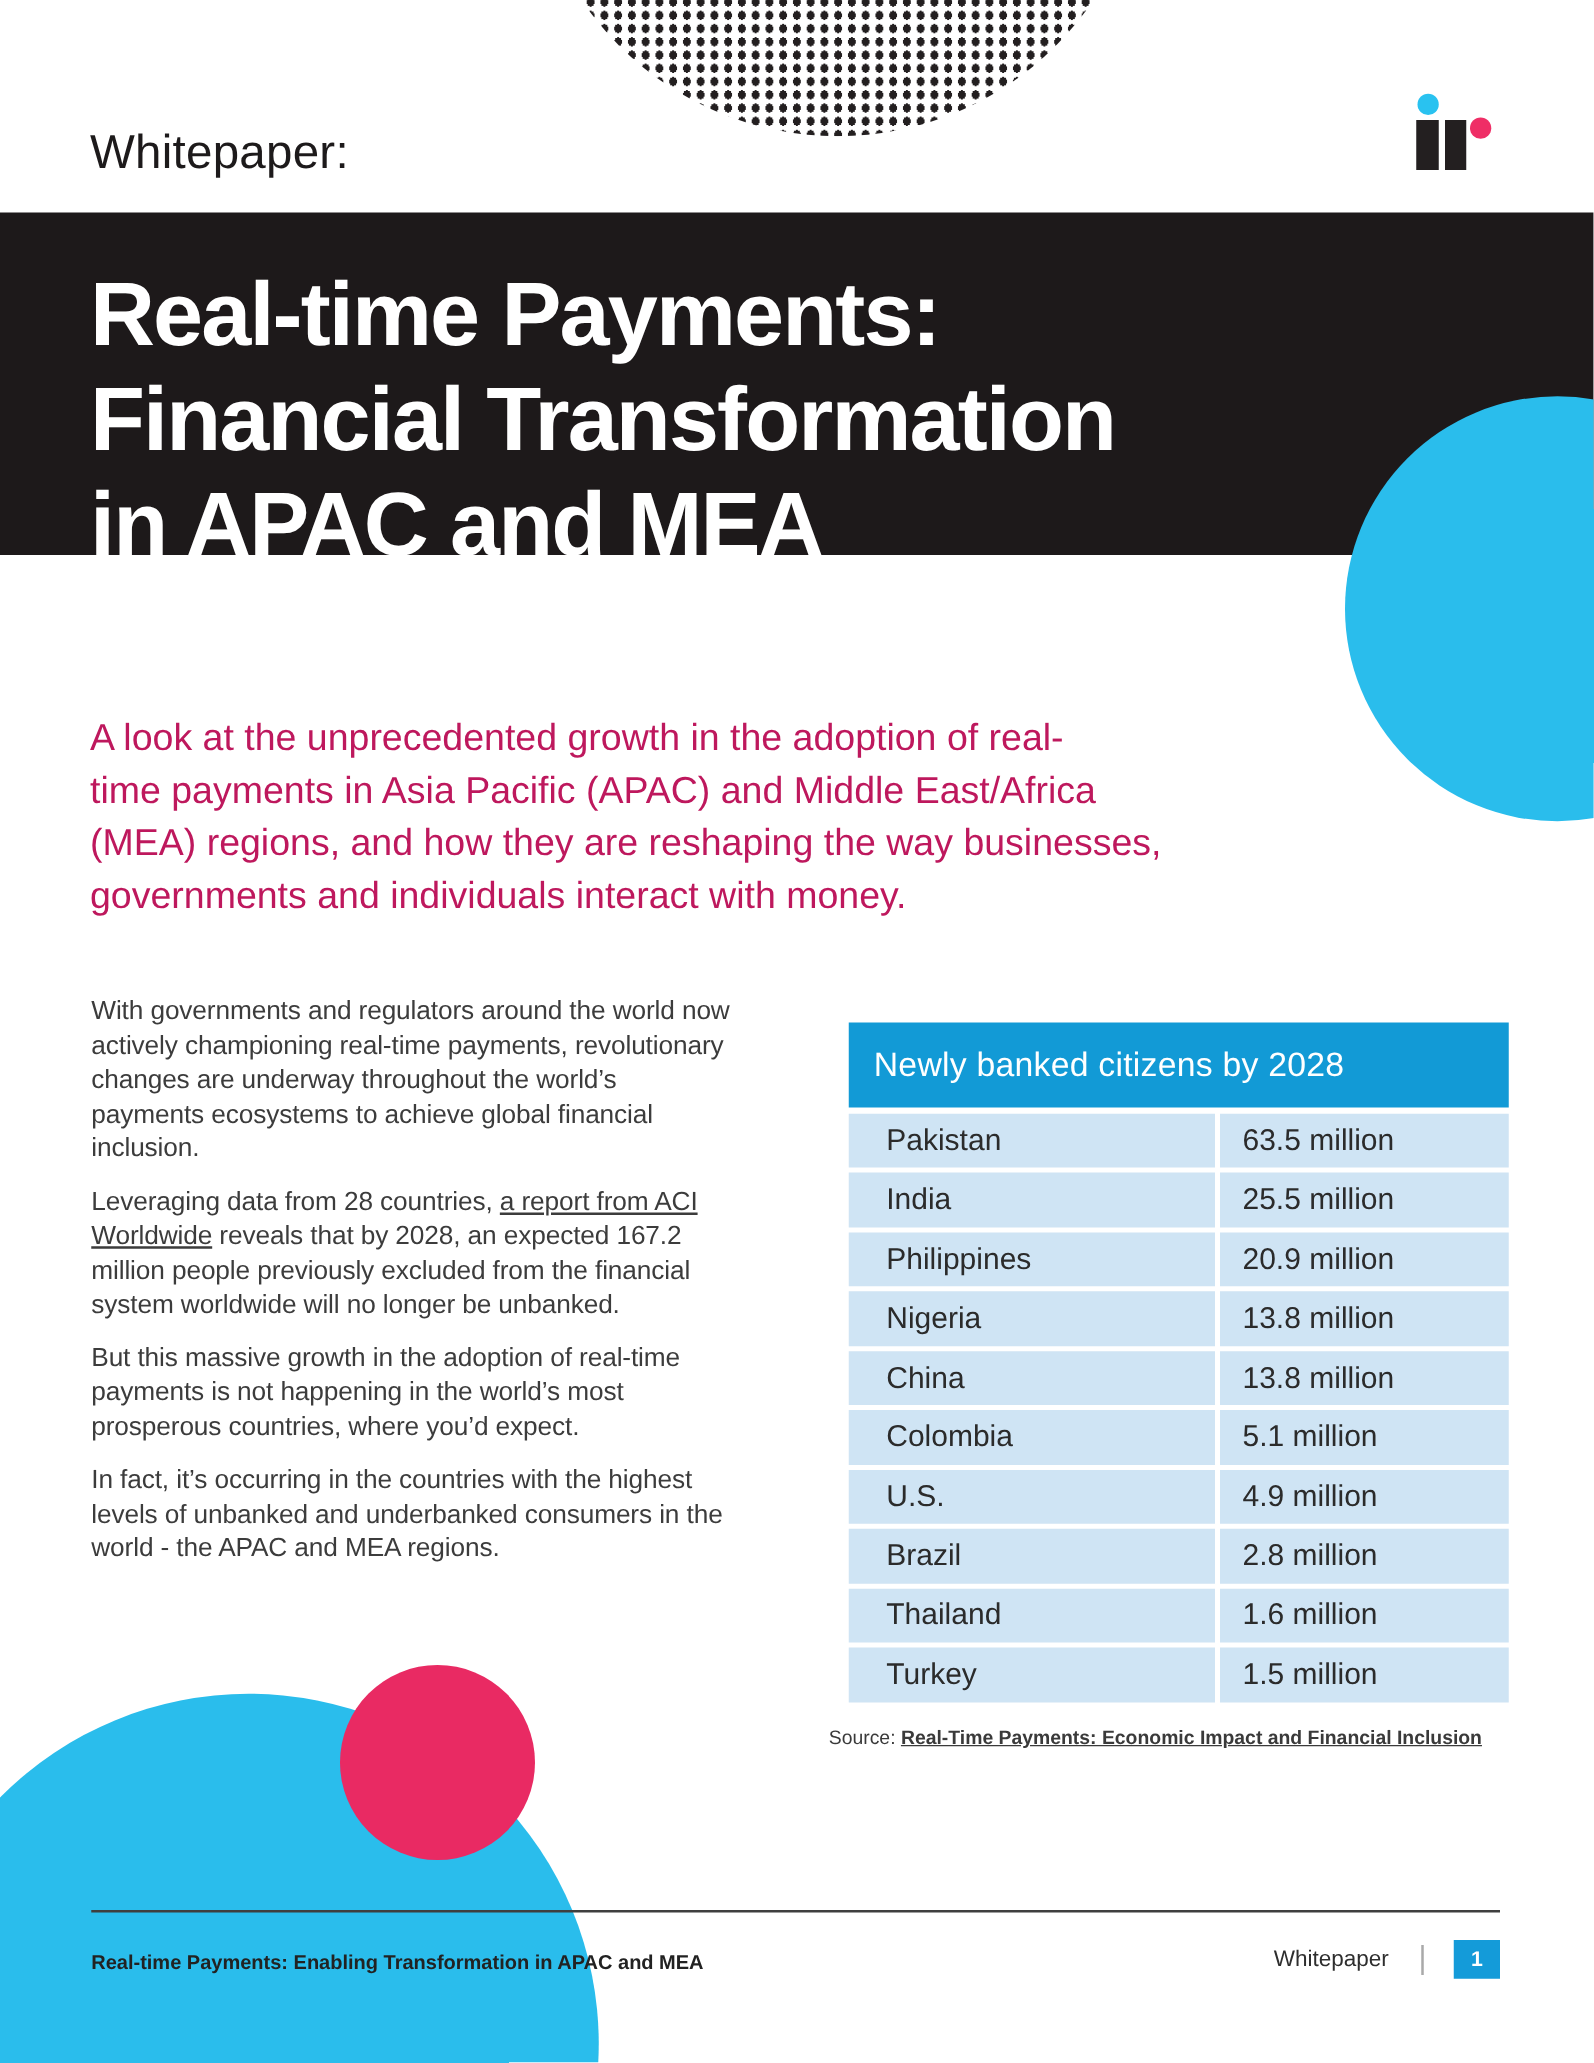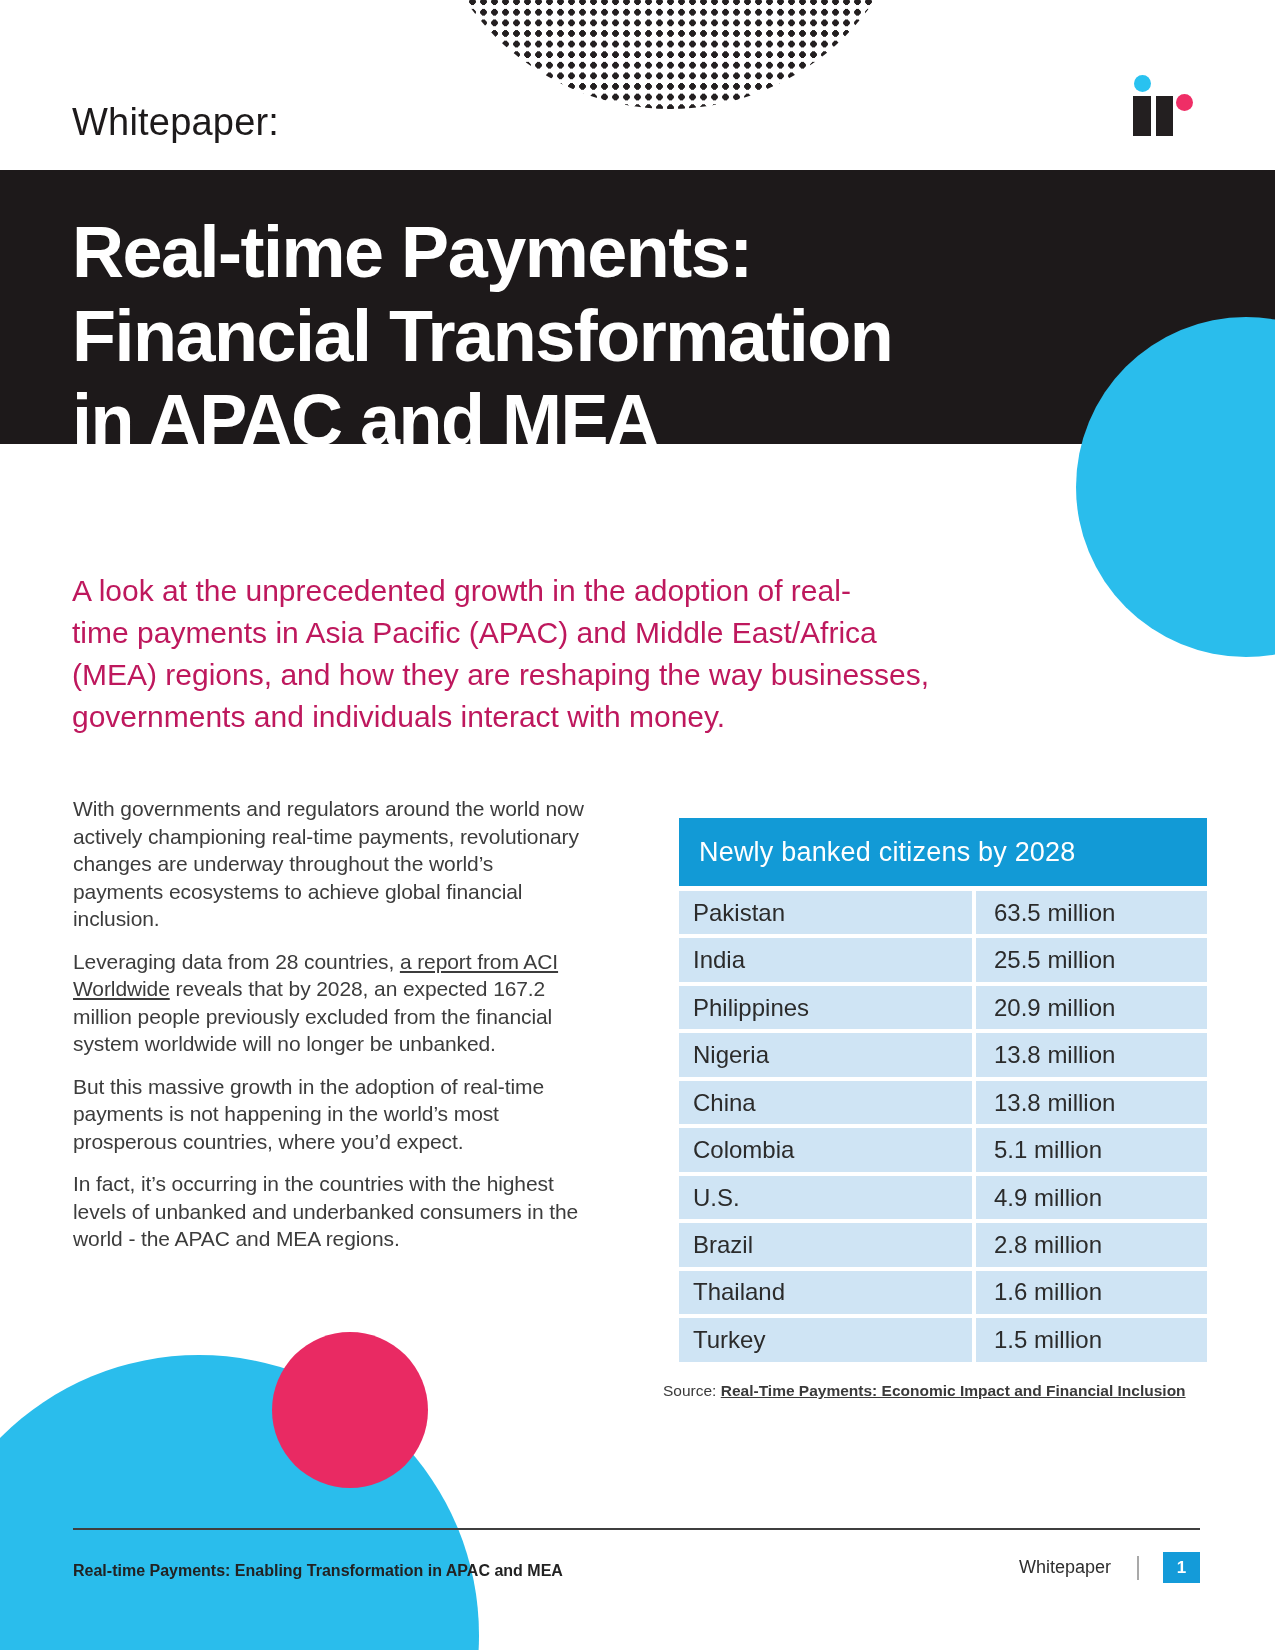--- a/index.html
+++ b/index.html
@@ -39,21 +39,21 @@
   .body-col{position:absolute;left:73px;top:795px;width:516px;font-size:21px;line-height:27.5px;
     color:#3c3c3c;letter-spacing:-.1px;}
   .body-col p{margin:0 0 15px 0;}
   .body-col a{color:#3c3c3c;text-decoration:underline;}
 
   .table{position:absolute;left:665px;top:818px;width:528px;z-index:1;margin-left:14px;}
   .t-head{height:68px;background:#129ad6;color:#ffffff;font-size:27px;display:flex;align-items:center;
     padding-left:20px;box-sizing:border-box;margin-bottom:5px;letter-spacing:.2px;}
   .t-row{display:flex;height:43.2px;margin-bottom:4.3px;}
   .t-cell{background:#cfe4f4;display:flex;align-items:center;font-size:24px;color:#2b2b2b;box-sizing:border-box;}
-  .t-country{width:293px;padding-left:14px;margin-right:4px;}
+  .t-country{width:293px;padding-left:30px;margin-right:4px;}
   .t-value{flex:1;padding-left:18px;}
 
   .source{position:absolute;left:663px;top:1382px;font-size:15.5px;color:#3a3a3a;z-index:1;}
   .source a{color:#3a3a3a;text-decoration:underline;font-weight:bold;}
 
   .footer-rule{position:absolute;left:73px;top:1528px;width:1127px;height:1.6px;background:#3f3f3f;z-index:3;}
   .footer-left{position:absolute;left:73px;top:1562px;font-size:16px;font-weight:700;color:#222222;z-index:3;}
   .footer-right{position:absolute;right:75px;top:1552px;display:flex;align-items:center;z-index:3;}
   .footer-wp{font-size:18px;color:#2e2e2e;}
   .footer-sep{width:2px;height:24px;background:#a9a9a9;margin:0 24px 0 26px;}

